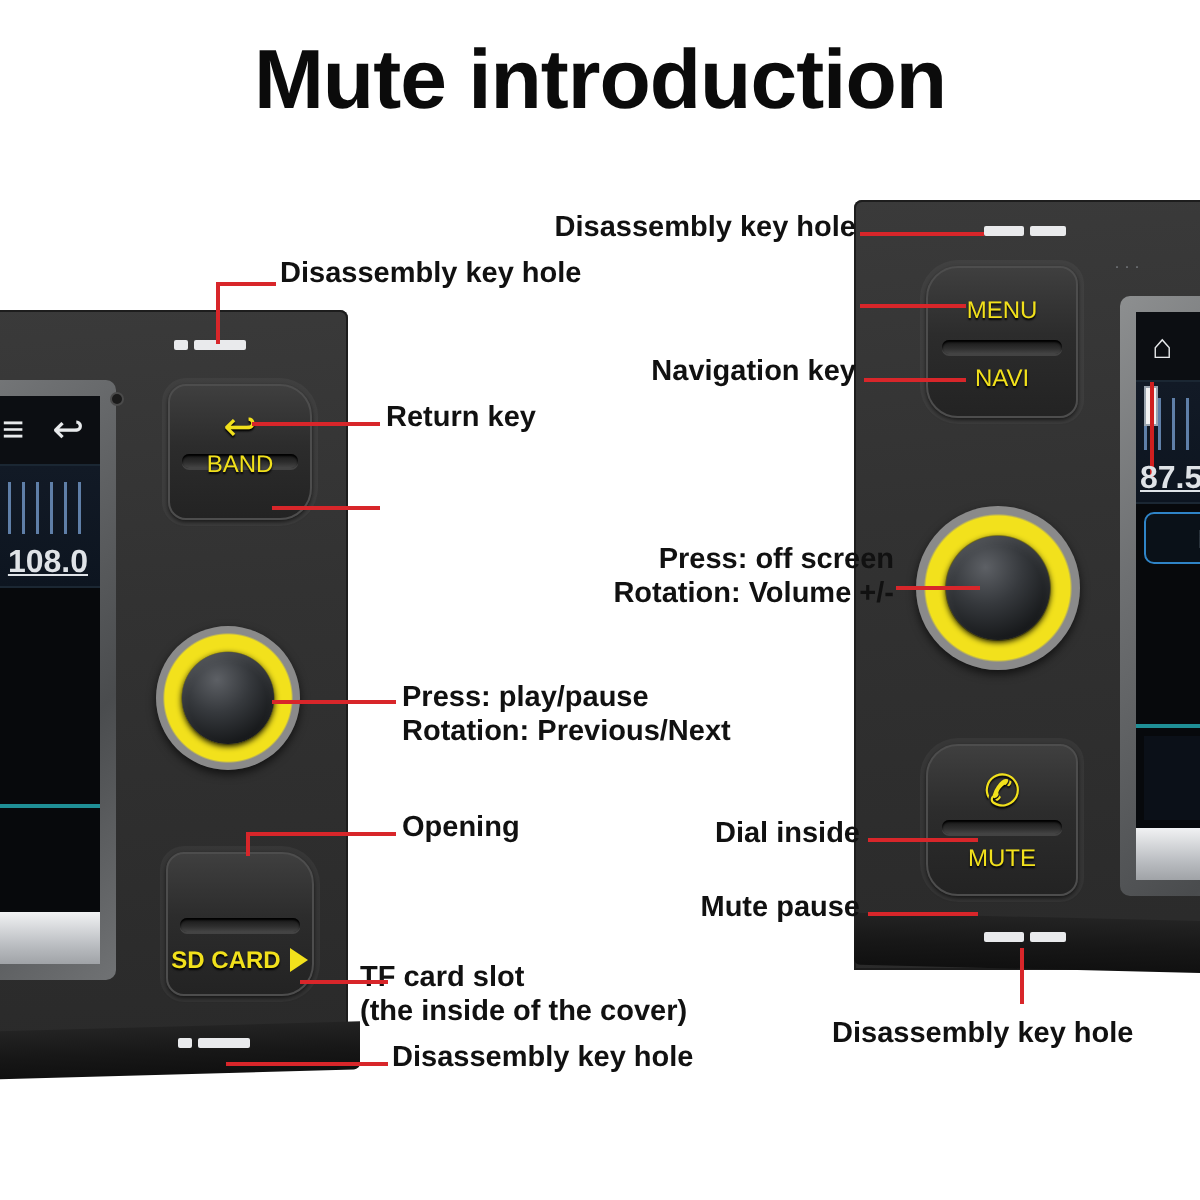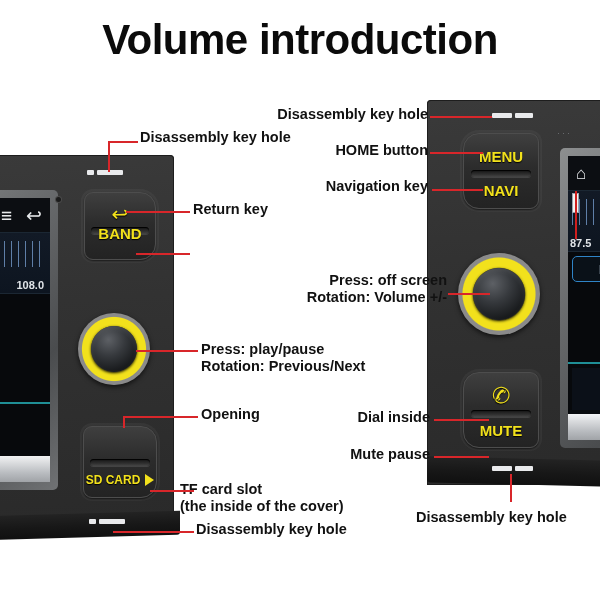--- a/index.html
+++ b/index.html
@@ -74,21 +74,21 @@
   .sc-glyph.home { font-size:17px; }
   .sc-tuner {
     position:absolute; left:0; width:100%; height:62px;
     background: linear-gradient(180deg,#121a26 0%,#0d1520 100%);
     border-top:1px solid #1b2733; border-bottom:1px solid #1b2733;
   }
   .sc-ticks { position:absolute; left:4px; top:8px; right:4px; height:26px;
     background: repeating-linear-gradient(90deg,#5f7fa8 0 1.5px, transparent 1.5px 7px); }
   .sc-marker { position:absolute; top:2px; width:7px; height:20px; background:#f2f2f2; border:1px solid #9aa4ae; }
   .sc-needle { position:absolute; top:0; width:2px; background:#d01f1f; }
-  .sc-freqsmall { position:absolute; bottom:2px; right:6px; color:#dfe3e7; font-size:11px; font-weight:700; }
+  .sc-freqsmall { position:absolute; bottom:2px; right:6px; color:#dfe3e7; font-size:16px; font-weight:700;text-decoration:underline; }
   .sc-btn-outline {
     position:absolute; border:1px solid #2f84c7; border-radius:5px;
     color:#cfe3f2; font-size:13px; display:flex; align-items:center; justify-content:center;
     background:#0a1118;
   }
   .sc-hr { position:absolute; left:0; width:100%; height:2px; background:#1f8f96; }
   .sc-infobox {
     position:absolute; background:#0d1524; border:1px solid #2a3a55;
     display:flex; flex-direction:column; justify-content:center; padding-left:6px;
   }
@@ -111,21 +111,21 @@
   .hardbtn {
     position:absolute;
     background: linear-gradient(180deg,#3f3f3f 0%,#2c2c2c 45%,#232323 100%);
     border:1px solid #4d4d4d;
     border-radius: 9px 16px 16px 9px;
     box-shadow: 0 1px 2px rgba(0,0,0,.6), 0 0 0 3px rgba(255,255,255,.045);
   }
   .hardbtn.mirrored { border-radius: 16px 9px 9px 16px; }
   .hb-label {
     position:absolute; width:100%; text-align:center;
-    color:#f2e11c; font-weight:700; font-size:15px;
+    color:#f2e11c; font-weight:400; font-size:12px;
     text-shadow: 0 1px 1px #000;
   }
   .hb-glyph {
     position:absolute; width:100%; text-align:center;
     color:#f2e11c; font-size:20px; line-height:1;
     text-shadow: 0 1px 1px #000;
   }
   .hb-slot {
     position:absolute; left:9%; width:82%; height:7px;
     background: linear-gradient(180deg,#151515 0%,#2e2e2e 60%,#454545 100%);
@@ -167,21 +167,21 @@
   .callout.r { text-align:right; }
   .leader { position:absolute; background:#d8262a; }
   .leader.h { height:2px; }
   .leader.v { width:2px; }
 </style>
 </head>
 <body>
 
 <div id="stage">
 
-  <div class="title">Volume introduction</div>
+  <div class="title">Mute introduction</div>
 
   <div class="device left"></div>
   <div class="device-lip lip-left"></div>
 
   <div class="bezel left"></div>
   <div class="screen left">
     <div class="sc-topbar">
       <span class="sc-glyph">≡</span>
       <span class="sc-glyph">↩</span>
     </div>
@@ -297,21 +297,20 @@
   <div class="callout" style="left:180px; top:481px;">TF card slot
 (the inside of the cover)</div>
   <div class="leader h" style="left:150px; top:490px; width:44px;"></div>
 
   <div class="callout" style="left:196px; top:521px;">Disassembly key hole</div>
   <div class="leader h" style="left:113px; top:531px; width:81px;"></div>
 
   <div class="callout r" style="left:268px; top:106px; width:160px;">Disassembly key hole</div>
   <div class="leader h" style="left:430px; top:116px; width:62px;"></div>
 
-  <div class="callout r" style="left:290px; top:142px; width:138px;">HOME button</div>
   <div class="leader h" style="left:430px; top:152px; width:53px;"></div>
 
   <div class="callout r" style="left:290px; top:178px; width:138px;">Navigation key</div>
   <div class="leader h" style="left:432px; top:189px; width:51px;"></div>
 
   <div class="callout r" style="left:255px; top:272px; width:192px;">Press: off screen
 Rotation: Volume +/-</div>
   <div class="leader h" style="left:448px; top:293px; width:42px;"></div>
 
   <div class="callout r" style="left:310px; top:409px; width:120px;">Dial inside</div>

